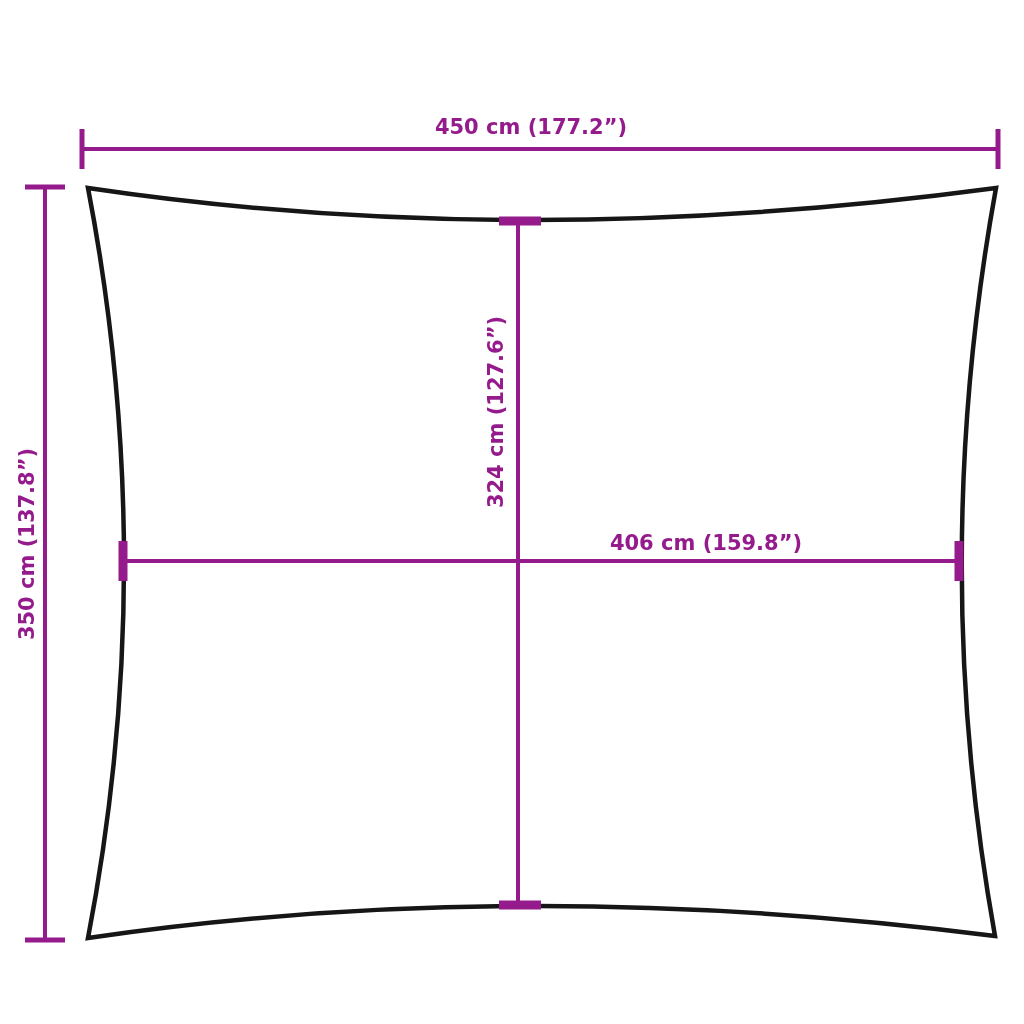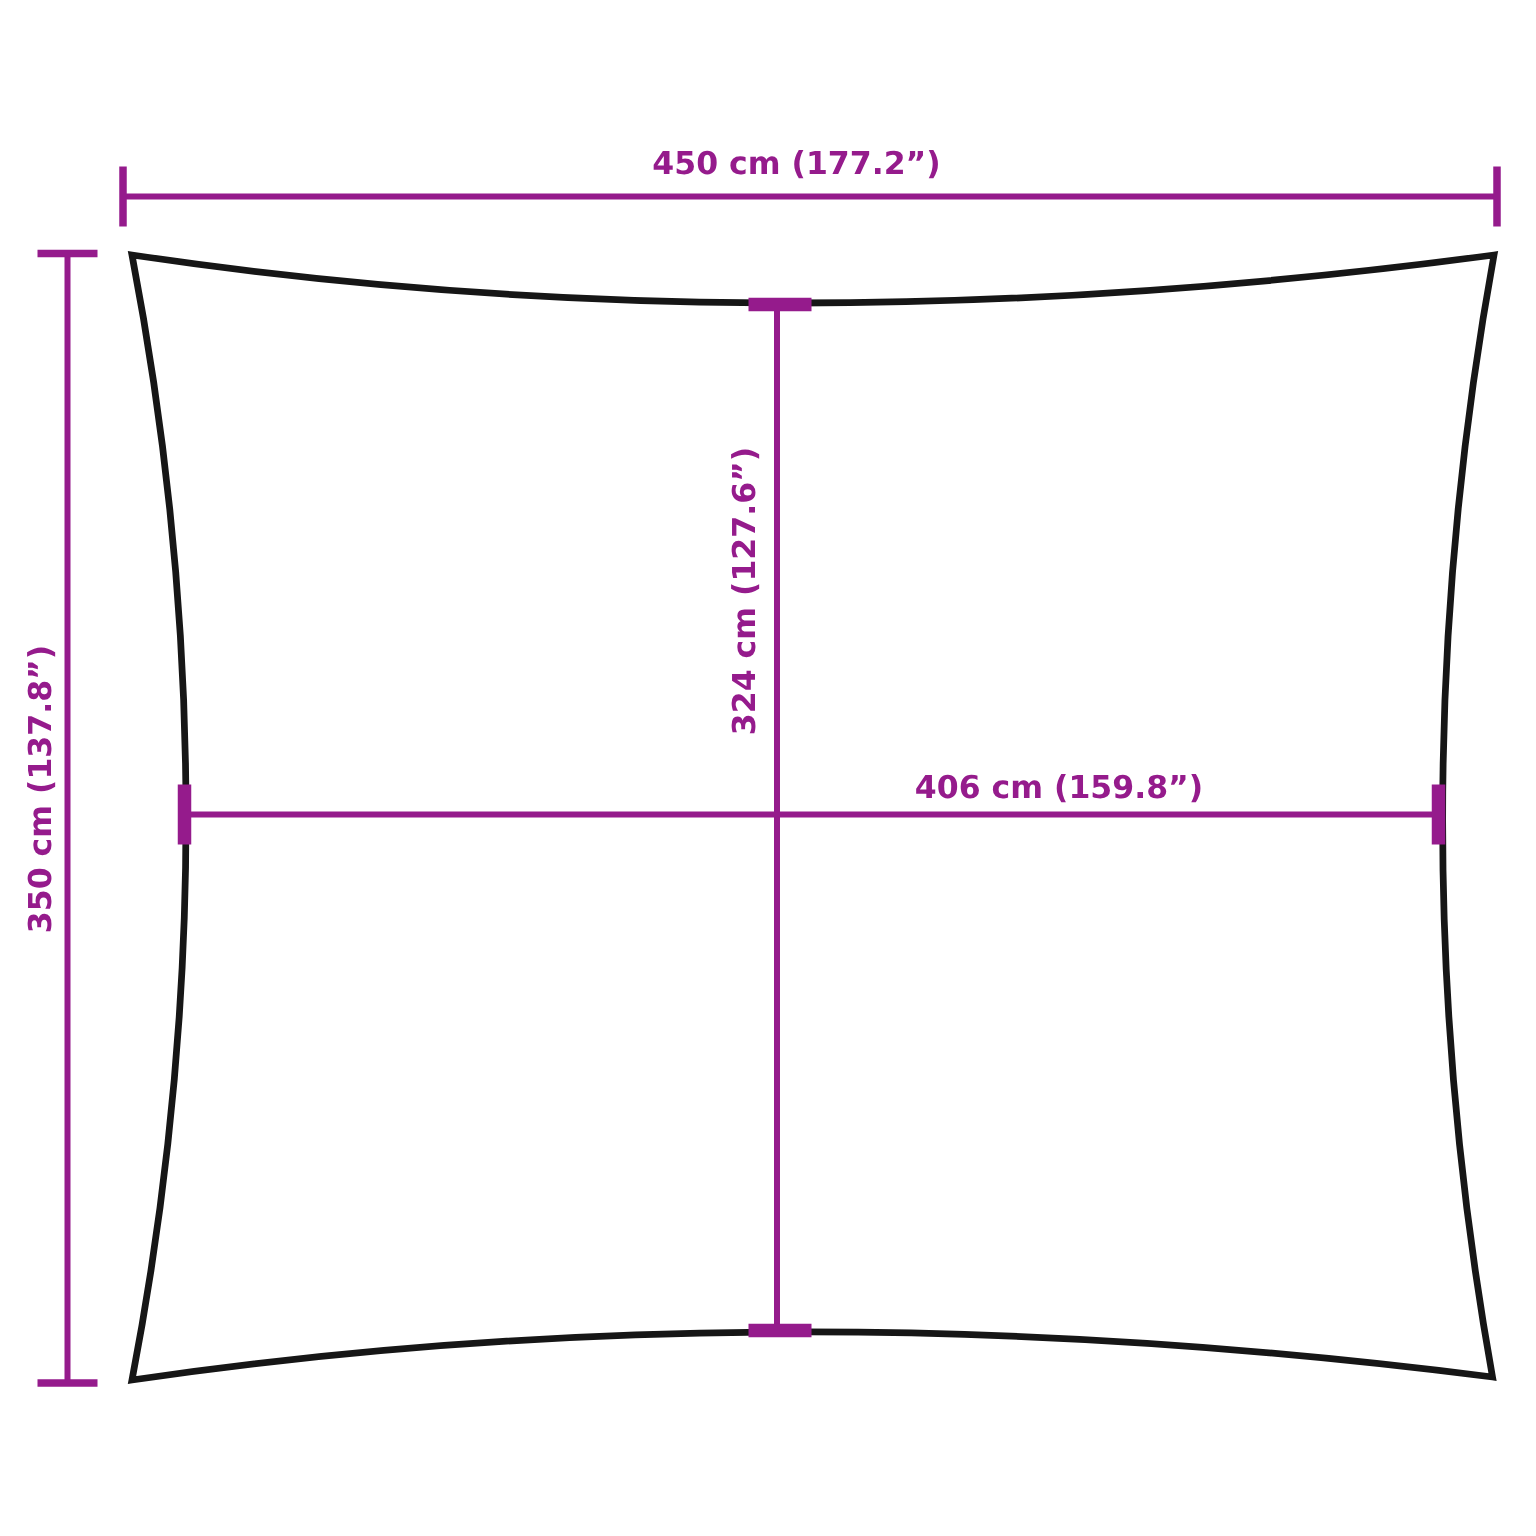--- a/index.html
+++ b/index.html
@@ -12,20 +12,21 @@
     padding: 0;
     width: 1024px;
     height: 1024px;
     background: var(--bg);
     overflow: hidden;
   }
   .stage {
     width: 1024px;
     height: 804px;
     position: relative;
+    margin-top: 18px;
   }
   svg { display: block; }
   .dim-stroke { stroke: var(--dim); fill: none; }
   .outline-stroke { stroke: var(--outline); fill: none; }
   .dim-label {
     font-family: "DejaVu Sans", "Liberation Sans", sans-serif;
     font-weight: 700;
     font-size: 21px;
     fill: var(--dim);
     letter-spacing: 0px;

